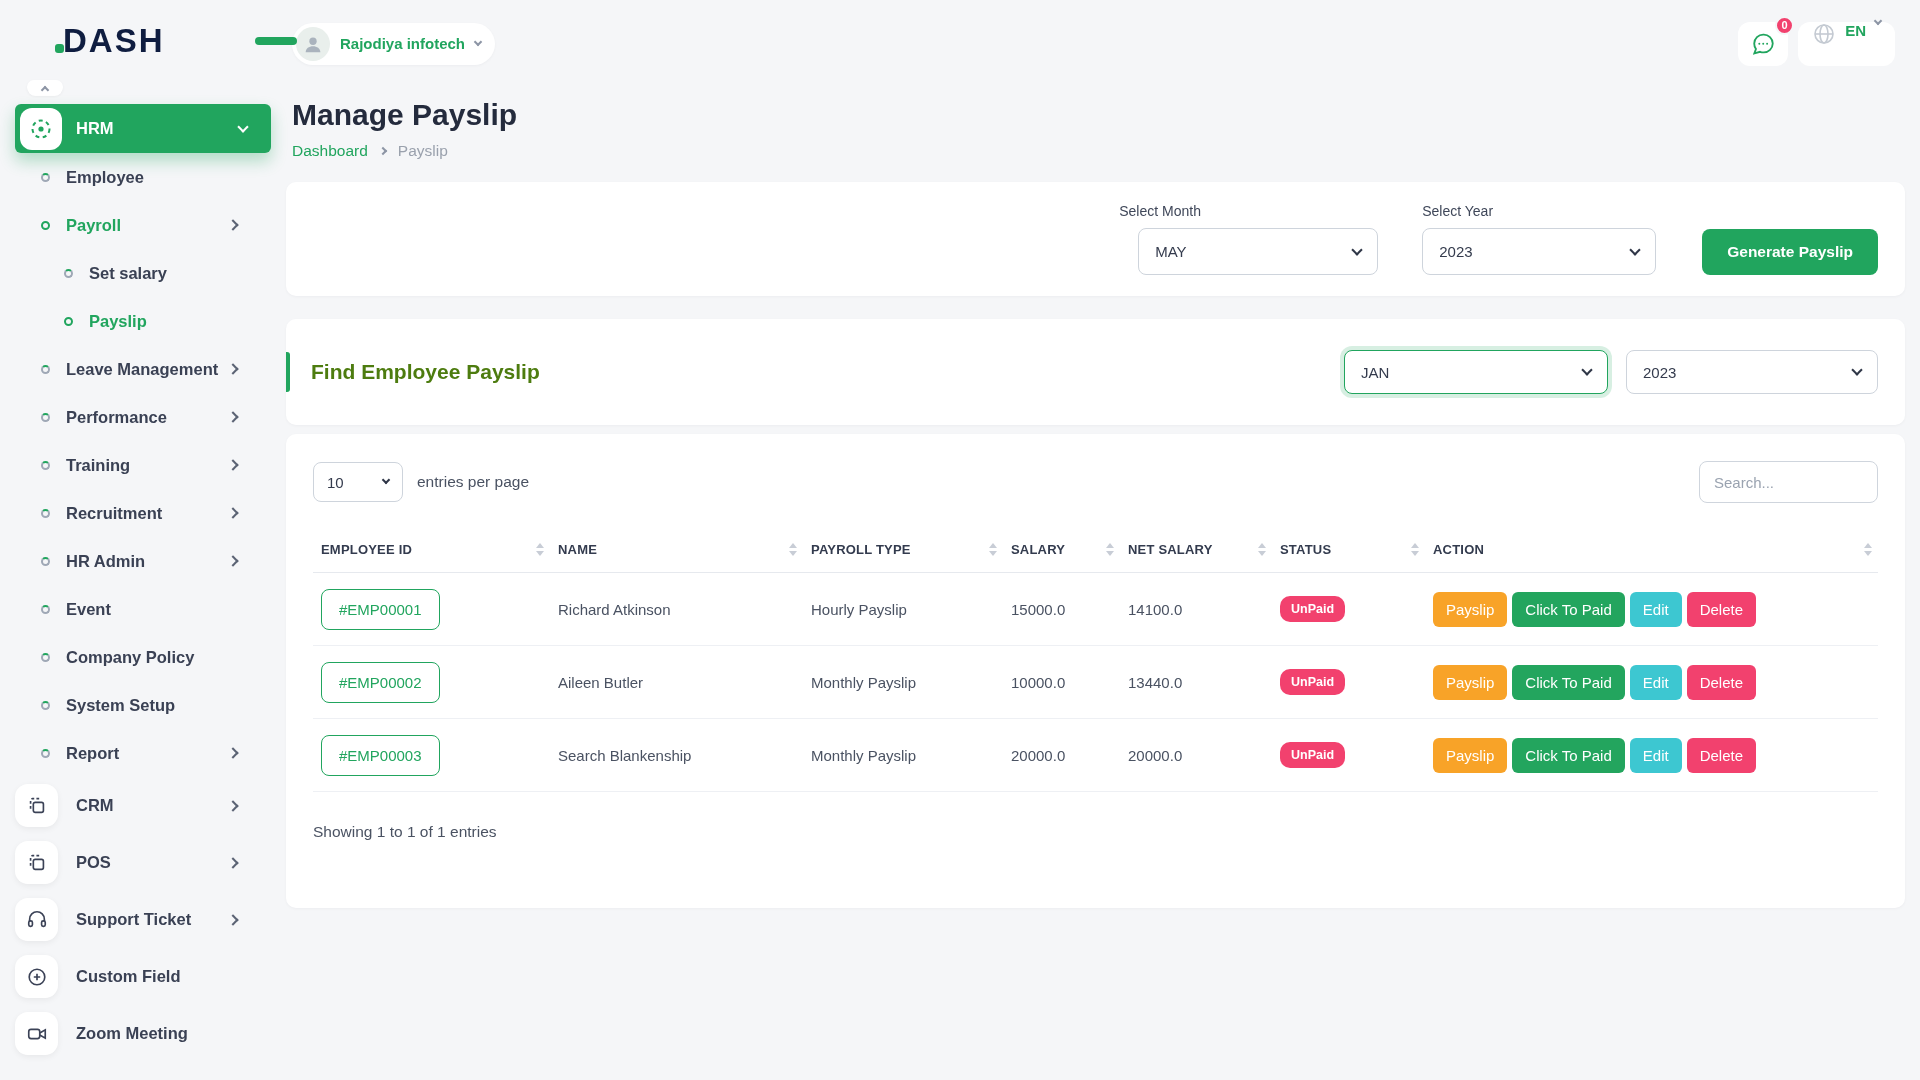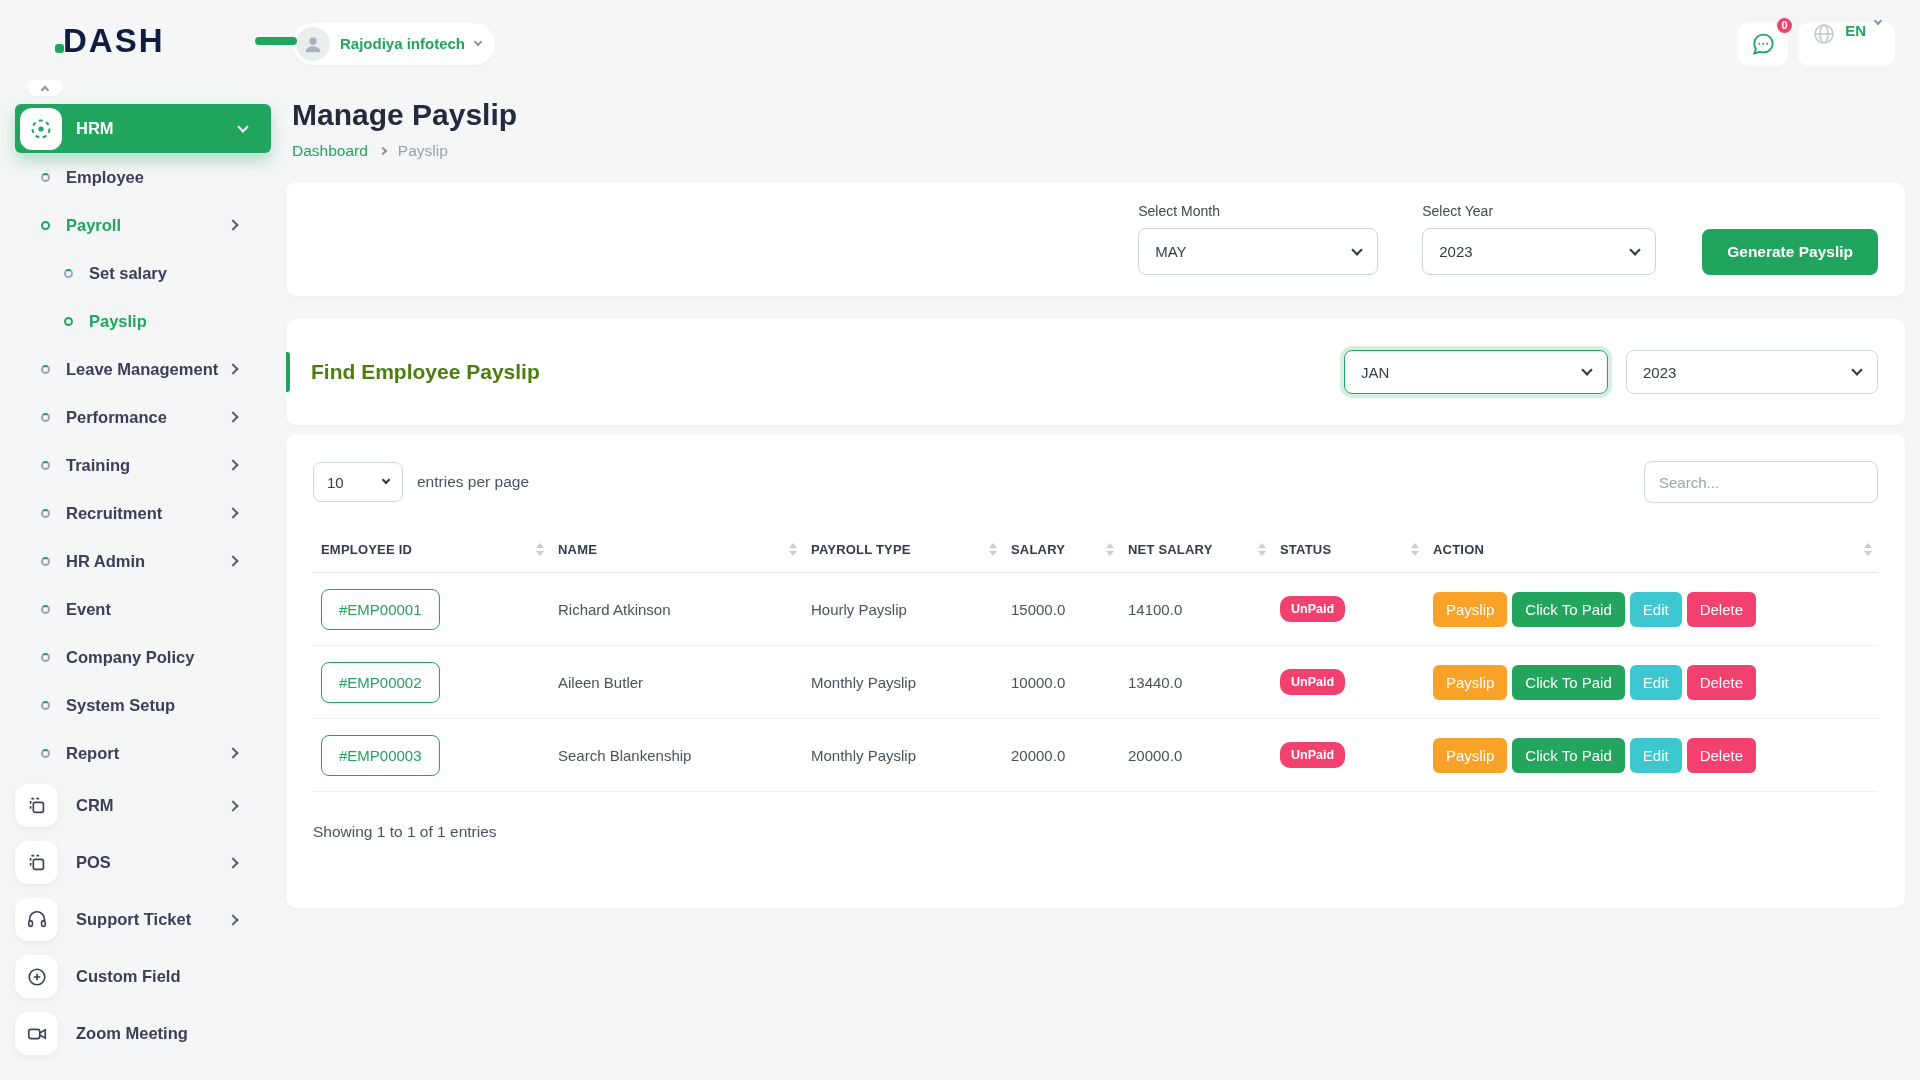--- a/index.html
+++ b/index.html
@@ -67,38 +67,38 @@
   .bc-home { color:#21a55e; text-decoration:none; cursor:pointer; }
   .bc-current { color:#9aa1ad; }
 
   
   .card { background:#fff; border-radius:10px; box-shadow:0 1px 3px rgba(16,24,40,.04); }
   .gen-card { margin-top:22px; height:114px; display:flex; align-items:center; padding:0 27px; }
   .field { display:flex; flex-direction:column; }
   .field-label { font-size:14px; color:#3f4759; margin-bottom:9px; }
   .select { height:47px; border:1px solid #ced4dc; border-radius:8px; background:#fff; display:flex; align-items:center;
     justify-content:space-between; padding:0 16px; font-size:15px; color:#343b4d; cursor:pointer; }
-  .w240 { width:240px; } .w234 { width:234px; } .w264 { width:264px; } .w252 { width:252px; }
+  .w240 { width:240px;margin-left:19px; } .w234 { width:234px; } .w264 { width:264px; } .w252 { width:252px; }
   .gen-card .field { margin-left:44px; }
   .gen-card .spacer { flex:1; }
   .btn-generate { margin-left:46px; margin-top:26px; background:#21a55e; color:#fff; border:none; border-radius:8px;
     height:46px; padding:0 25px; font-size:15.5px; font-weight:600; font-family:inherit; cursor:pointer; }
 
   .find-card { margin-top:23px; height:106px; display:flex; align-items:center; padding:0 27px 0 25px; position:relative; }
   .find-card::before { content:""; position:absolute; left:0; top:33px; width:4px; height:40px; background:#21a55e; border-radius:0 3px 3px 0; }
   .find-title { font-size:21px; font-weight:700; color:#4d7c0f; flex:1; }
   .select.focused { border:1px solid #21a55e; box-shadow:0 0 0 4px rgba(33,165,94,.18); }
   .find-card .select { height:44px; }
   .find-card .gap { width:18px; }
 
   .table-card { margin-top:9px; min-height:474px; padding:27px; }
   .controls { display:flex; align-items:center; }
   .select.entries { width:90px; height:40px; padding:0 13px; }
   .entries-label { font-size:15.5px; color:#4a5262; margin-left:14px; }
-  .search-input { margin-left:auto; width:234px; height:42px; border:1px solid #cfd5dd; border-radius:8px; padding:0 14px;
+  .search-input { margin-left:auto; width:179px; height:42px; border:1px solid #cfd5dd; border-radius:8px; padding:0 14px;
     font-size:15px; color:#4a5262; font-family:inherit; outline:none; }
   .search-input::placeholder { color:#9aa3b0; }
 
   table { width:100%; border-collapse:collapse; margin-top:24px; }
   thead th { border-bottom:1px solid #e6e9ee; padding:15px 6px 15px 8px; }
   .th-in { display:flex; align-items:center; justify-content:space-between; font-size:13px; font-weight:700;
     color:#333b4e; letter-spacing:.2px; }
   tbody td { border-bottom:1px solid #eef0f4; padding:14px 6px 14px 8px; font-size:15px; color:#4a5262; height:73px; }
   .emp-id-btn { display:inline-block; border:1px solid #21a55e; color:#21a55e; background:#fff; border-radius:8px;
     padding:11px 17px; font-size:15px; font-family:inherit; cursor:pointer; }

